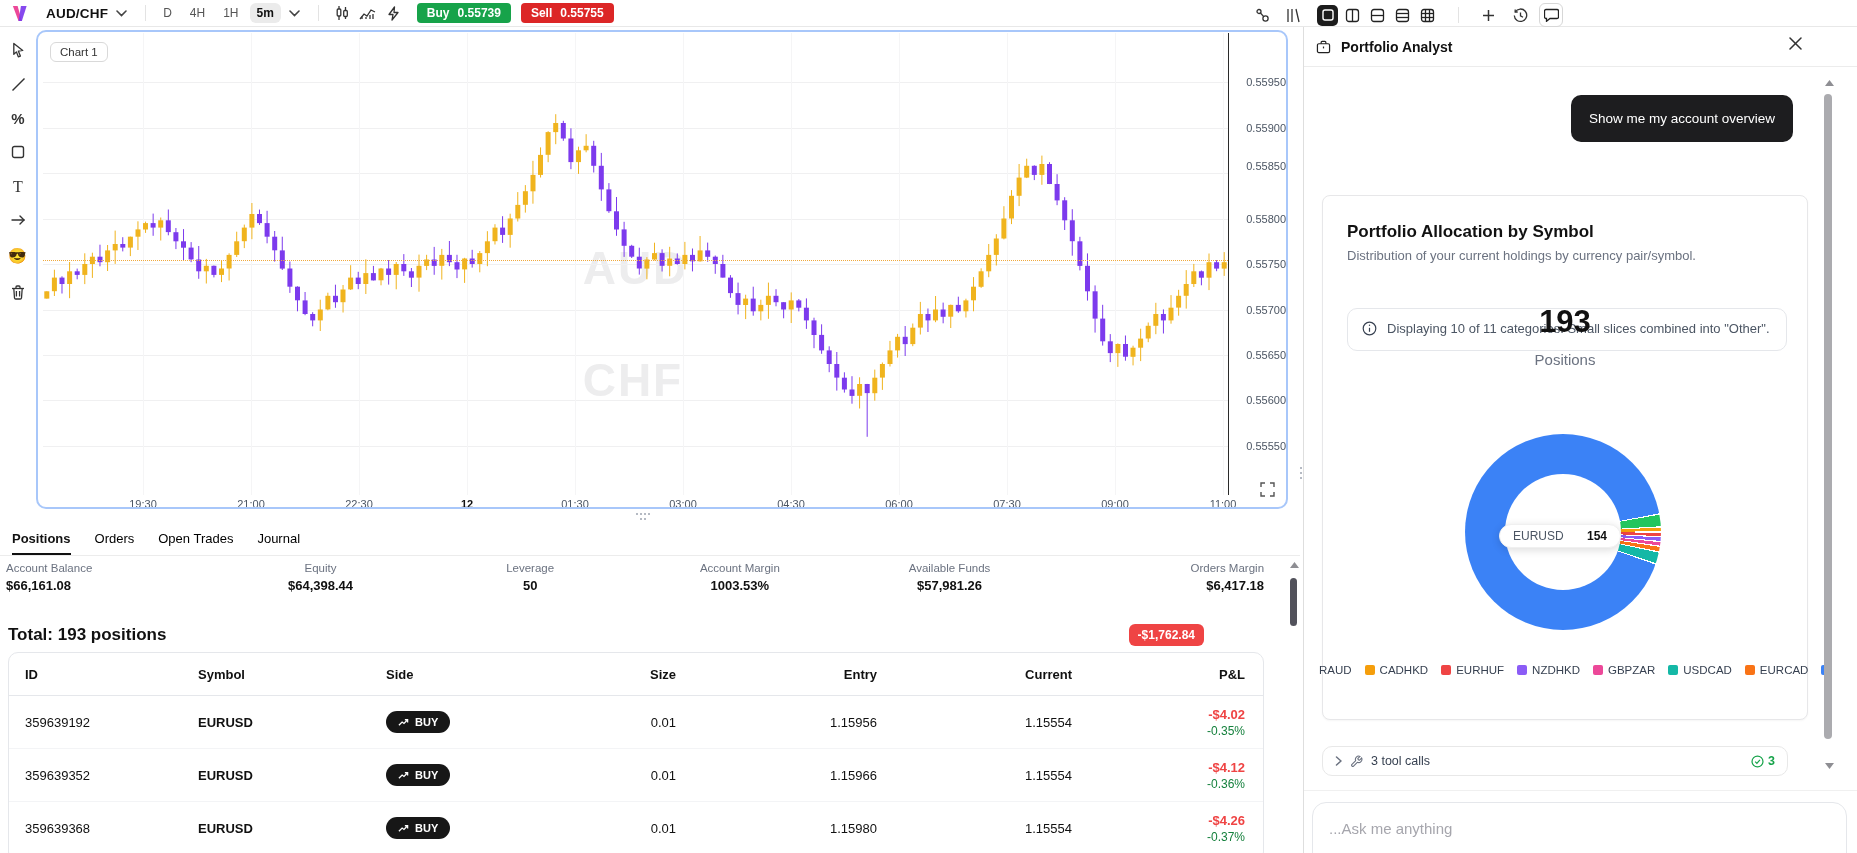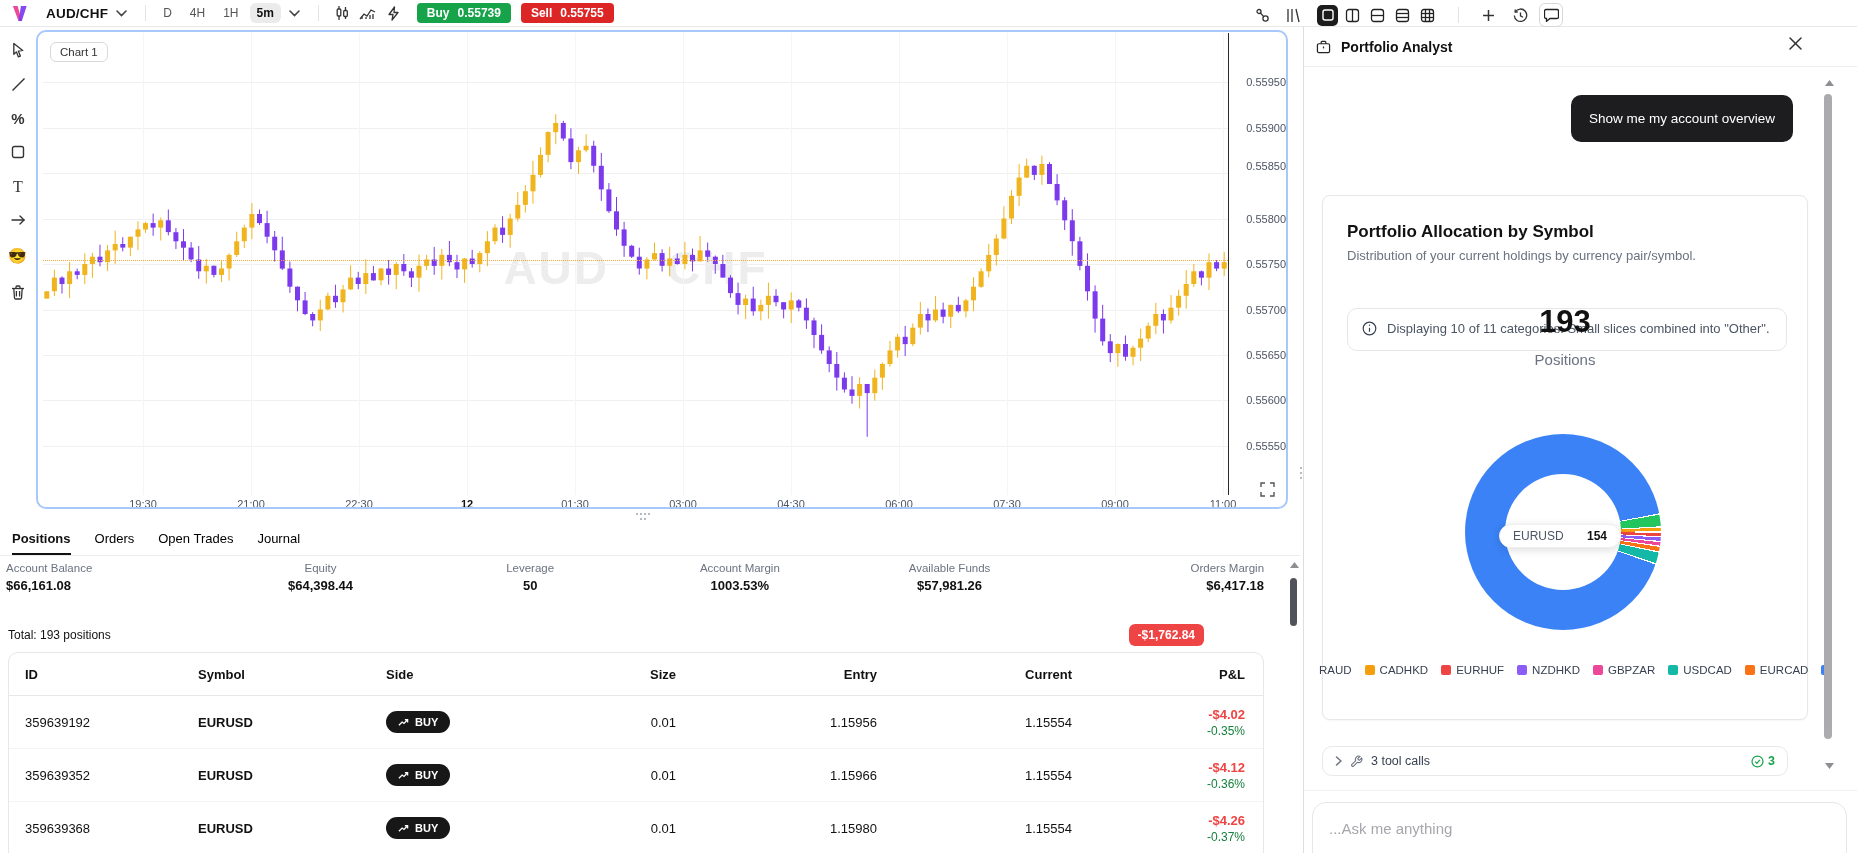--- a/index.html
+++ b/index.html
@@ -38,21 +38,21 @@
   #chart-card { position:absolute; left:36px; top:30px; width:1252px; height:479px;
                 border:2px solid #a8c7fa; border-radius:10px; background:#fff; }
   #chart-inner { position:absolute; inset:0; overflow:hidden; border-radius:8px; }
   #chart1-pill { position:absolute; left:12px; top:10px; border:1px solid #d9d9d9; border-radius:6px;
                  font-size:11.5px; color:#333; padding:3px 9px; background:#fff; z-index:6; }
   #plot { position:absolute; left:5px; top:1px; width:1185px; height:462px; }
   .hgrid { position:absolute; left:0; width:100%; height:1px; background:#f0f0f1; }
   .vgrid { position:absolute; top:0; height:100%; width:1px; background:#f5f5f6; }
   #watermark { position:absolute; left:50%; top:208px; transform:translateX(-50%);
                font-size:46px; font-weight:700; color:#ededee; letter-spacing:2px;
-               display:flex; gap:58px; z-index:0; }
+               display:flex; gap:58px; z-index:0;flex-direction:column; }
   #axis-vline { position:absolute; left:1190px; top:1px; width:1px; height:462px; background:#2a2a2a; }
   .ytick { position:absolute; left:1196px; width:52px; text-align:right; font-size:11px;
            color:#4b5563; height:14px; }
   .xlab { position:absolute; top:466px; font-size:11px; color:#4b5563; transform:translateX(-50%); }
   .xlab.bold { font-weight:700; color:#111; }
   #cur-line { position:absolute; left:0; width:1185px; height:0;
               border-top:1.5px dotted #f0a93c; z-index:2; }
   #chart-expand { position:absolute; left:1222px; top:450px; color:#555; cursor:pointer; }
 
   
@@ -70,21 +70,21 @@
   .tab.active::after { content:""; position:absolute; left:0; right:0; bottom:0; height:2px; background:#111; }
   #tab-icons { position:absolute; right:32px; top:530px; display:flex; gap:16px; color:#444; }
   #stats-row { position:absolute; left:6px; top:562px; width:1272px; display:flex; }
   .stat { flex:1; text-align:center; }
   .stat:first-child { text-align:left; }
   .stat:last-child { text-align:right; padding-right:14px; }
   .stat .lb { font-size:11.5px; color:#6b7280; }
   .stat .vl { font-size:13px; font-weight:700; margin-top:4px; color:#111; }
   #total-row { position:absolute; left:8px; top:624px; width:1262px; display:flex;
                align-items:center; justify-content:space-between; }
-  #total-label { font-size:12px; font-weight:400; }
+  #total-label { font-size:17px; font-weight:700; }
   #pnl-badge { background:#ef4444; color:#fff; font-size:12px; font-weight:700;
                border-radius:6px; padding:4px 9px; margin-right:66px; }
 
   #pos-card { position:absolute; left:8px; top:652px; width:1256px; height:210px;
               border:1px solid #e5e7eb; border-radius:10px; background:#fff; overflow:hidden; }
   .trow { display:flex; align-items:center; height:53px; border-bottom:1px solid #f3f4f6;
           font-size:13px; }
   .trow.head { height:43px; font-weight:700; border-bottom:1px solid #e5e7eb; }
   .c-id { width:189px; padding-left:16px; }
   .c-sym { width:188px; font-weight:700; }

